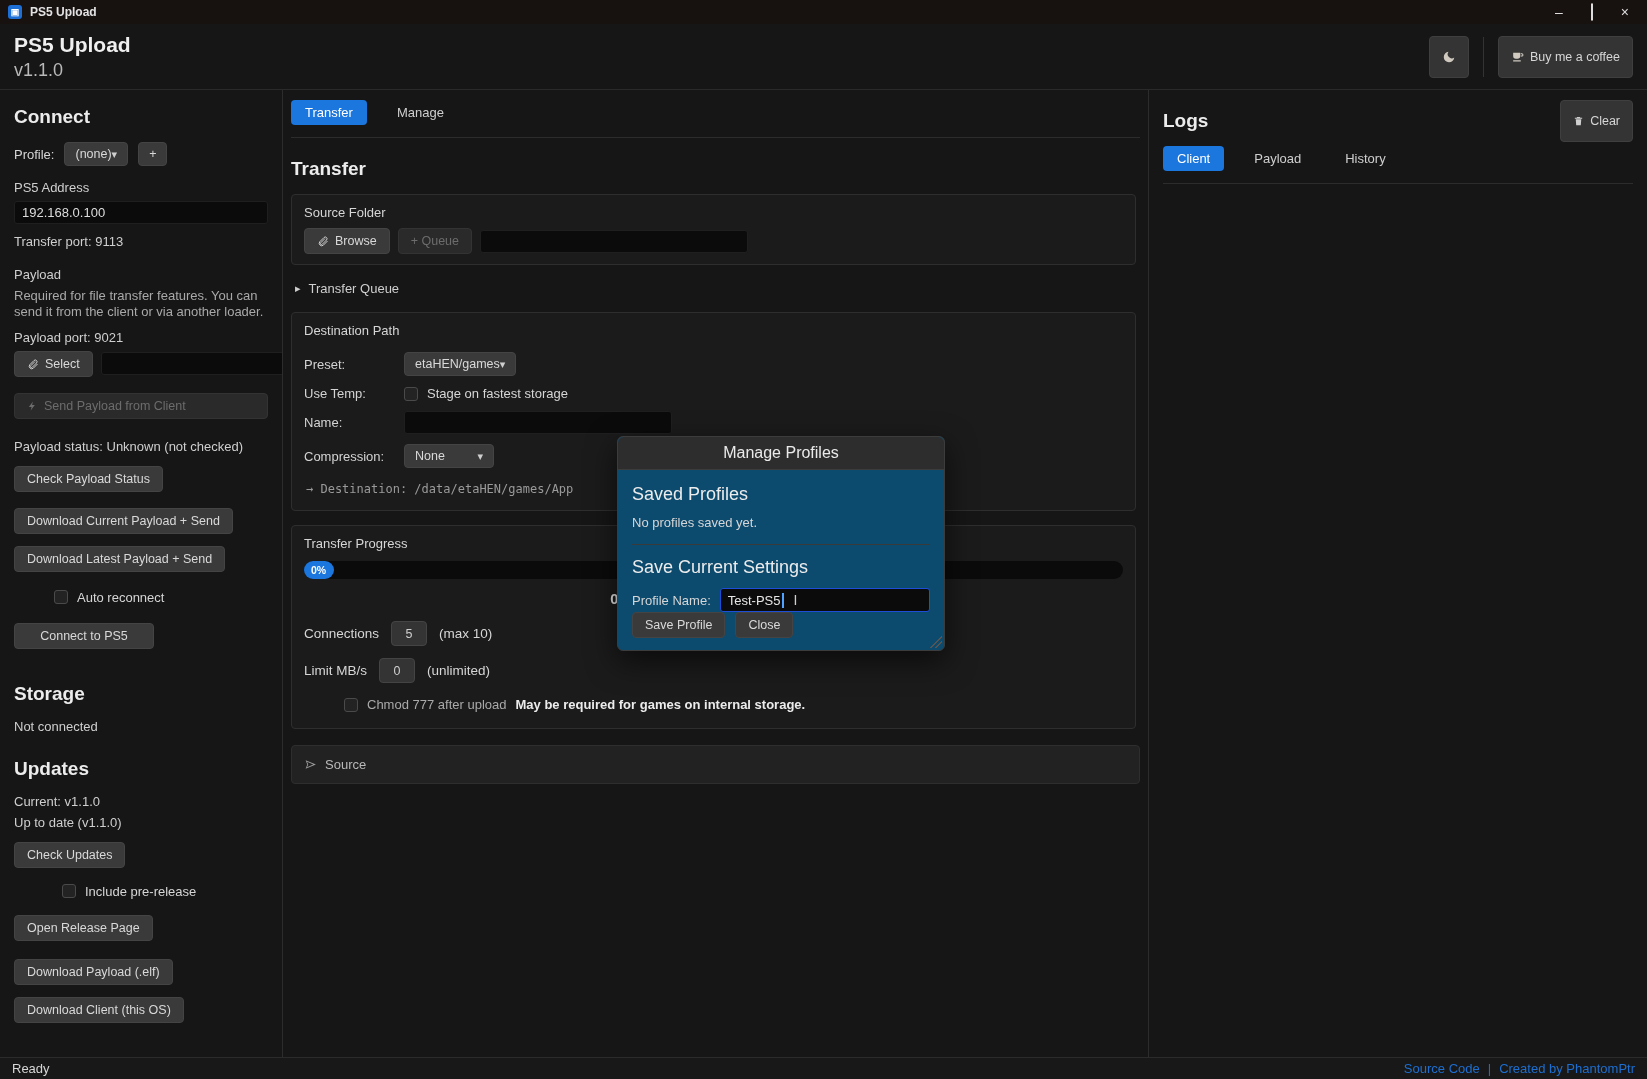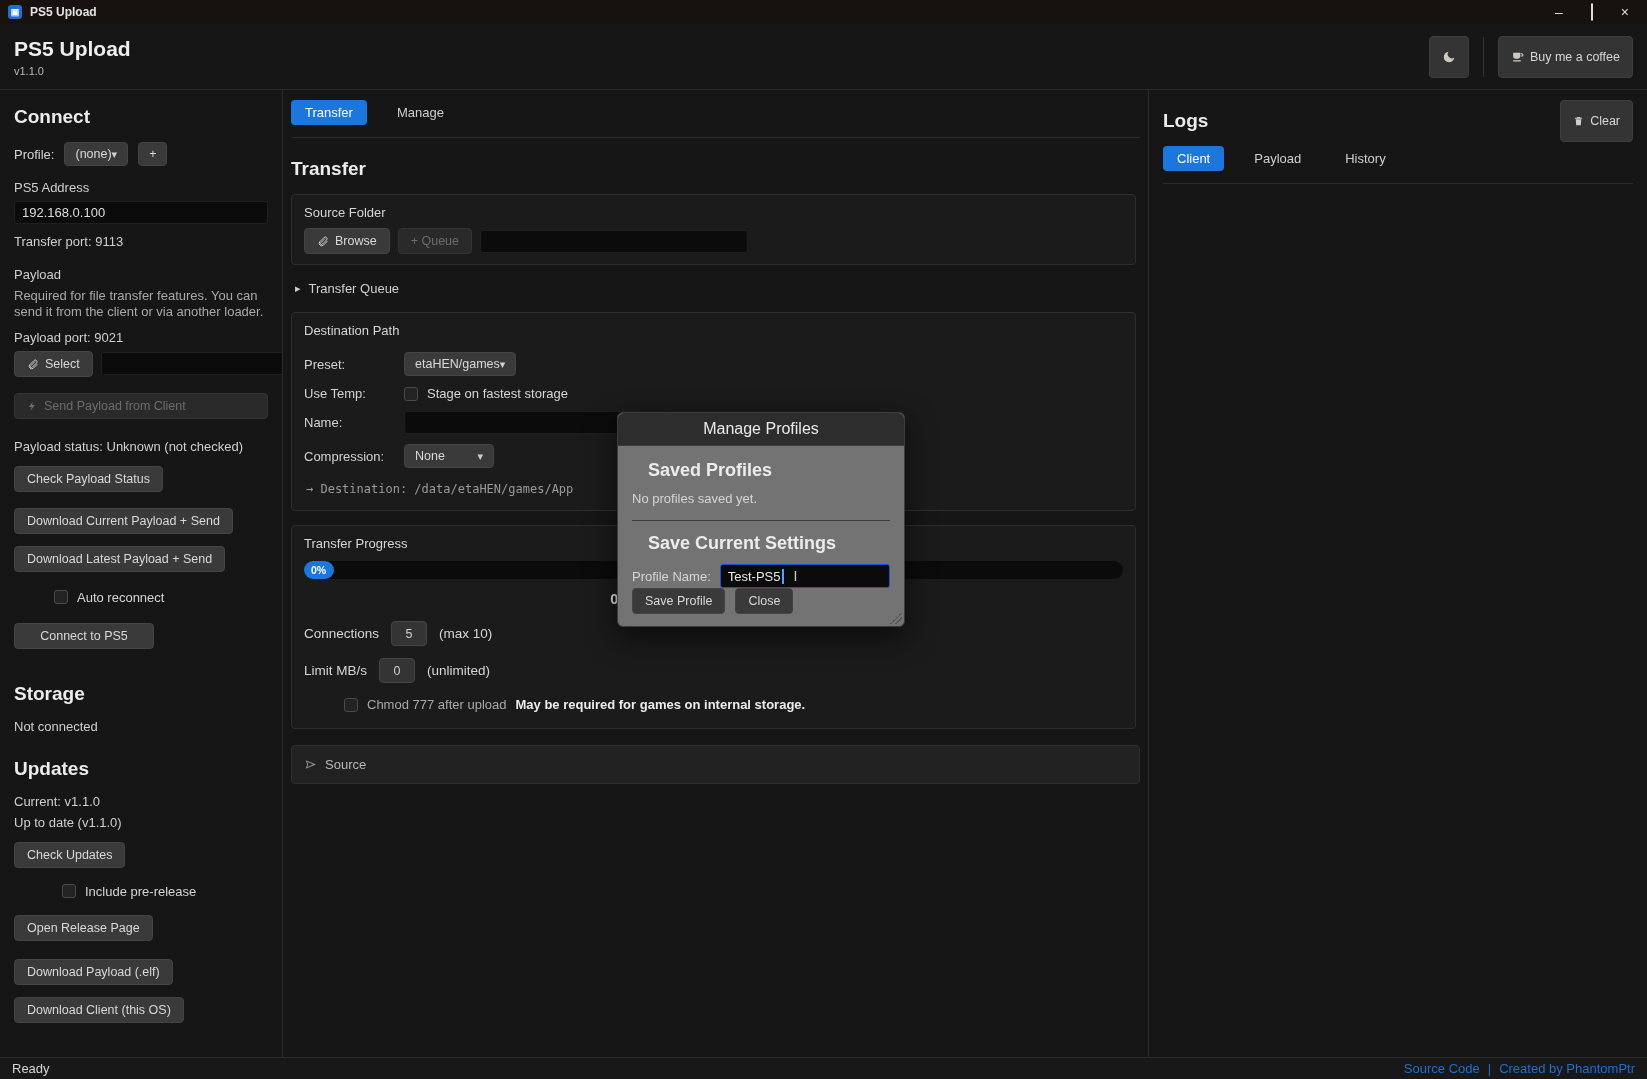--- a/index.html
+++ b/index.html
@@ -13,21 +13,21 @@
   .titlebar{ height:24px; background:#171110; display:flex; align-items:center; padding:0 8px; flex:0 0 auto;}
   .app-icon{ width:14px; height:14px; background:#1d6fd6; border-radius:3px; margin-right:8px;
     display:flex; align-items:center; justify-content:center; color:#fff; font-size:9px; font-weight:bold;}
   .titlebar .title{ font-size:12px; color:#e3e3e3; font-weight:bold; }
   .win-controls{ margin-left:auto; display:flex; gap:28px; padding-right:10px; color:#ddd; font-size:14px;}
   .win-btn{ cursor:default; line-height:24px; }
   .maxi{ width:11px; height:11px; border:1.5px solid #ddd; border-radius:2px; margin-top:6px;}
   
   .header{ height:66px; border-bottom:1px solid #2a2a2a; display:flex; align-items:center; padding:0 14px; flex:0 0 auto;}
   .header h1{ font-size:21px; font-weight:600; color:#efefef; line-height:1.2;}
-  .header .ver{ font-size:11px; color:#b9b9b9; margin-top:3px;}
+  .header .ver{ font-size:18px; color:#b9b9b9; margin-top:3px;}
   .header-right{ margin-left:auto; display:flex; align-items:center; gap:14px; }
   .hdivider{ width:1px; height:40px; background:#333; }
   .icon-btn{ background:#343434; border:1px solid #3f3f3f; border-radius:4px; padding:13px 12px;
     display:flex; align-items:center; gap:6px; color:#d6d6d6; font-size:12.5px; cursor:pointer;}
   svg.ic{ display:block; }
   
   .content{ flex:1 1 auto; display:flex; min-height:0; }
   .sidebar{ width:283px; flex:0 0 auto; border-right:1px solid #2c2c2c; padding:8px 14px; overflow:hidden;}
   .main{ flex:1 1 auto; border-right:1px solid #2c2c2c; padding:10px 8px 0 8px; position:relative;}
   .logs{ width:498px; flex:0 0 auto; padding:10px 14px; }
@@ -70,26 +70,26 @@
   .numrow{ display:flex; align-items:center; gap:12px; margin:12px 0; color:#d6d6d6; font-size:13.5px;}
   .numbox{ width:36px; height:25px; background:#343434; border:1px solid #444; border-radius:4px;
     color:#cfcfcf; text-align:center; font-size:12.5px;}
   .note{ color:#ececec; font-weight:600; }
   .upload-btn{ width:100%; background:#222; border:1px solid #2e2e2e; border-radius:4px; padding:11px 12px;
     display:flex; align-items:center; gap:8px; color:#b9b9b9; font-size:13px; margin:16px 4px 0 0; cursor:pointer;}
   
   .logs-head{ display:flex; align-items:center; }
   .logs-head h2{ margin:0; }
   
-  .modal{ position:fixed; left:617px; top:412px; width:288px; background:#737373;
+  .modal{ position:fixed; left:617px; top:436px; width:328px; background:#0c4a6e;
     border:1px solid #3c3c3c; border-radius:6px; box-shadow:0 10px 30px rgba(0,0,0,.6); z-index:10;}
   .modal-header{ background:#2d2d2d; border-bottom:1px solid #3c3c3c; border-radius:6px 6px 0 0;
     text-align:center; padding:7px 0; font-size:16px; color:#eaeaea; cursor:move;}
   .modal-body{ padding:10px 14px 12px 14px; position:relative;}
-  .modal h3{ font-size:18px; font-weight:700; color:#ececec; margin:4px 0 10px 16px;}
+  .modal h3{ font-size:18px; font-weight:400; color:#ececec; margin:4px 0 10px 0;}
   .modal .hr{ border-top:1px solid #3a3a3a; margin:14px 0 12px 0;}
   .fakeinput{ flex:1; height:24px; background:#0b0b0b; border:1px solid #1d4ed8; border-radius:3px;
     display:flex; align-items:center; padding:0 7px; color:#e6e6e6; position:relative;}
   .caret-bar{ width:2px; height:15px; background:#4da3ff; margin-left:1px;}
   .ibeam{ color:#cfcfcf; font-size:14px; margin-left:10px; }
   .modal-btns{ display:flex; gap:10px; }
   .grip{ position:absolute; right:2px; bottom:2px; width:12px; height:12px;
     background:linear-gradient(135deg, transparent 50%, #555 50%, #555 56%, transparent 56%, transparent 70%, #555 70%, #555 76%, transparent 76%);}
   
   .statusbar{ height:22px; flex:0 0 auto; border-top:1px solid #2b2b2b; background:#181818;

